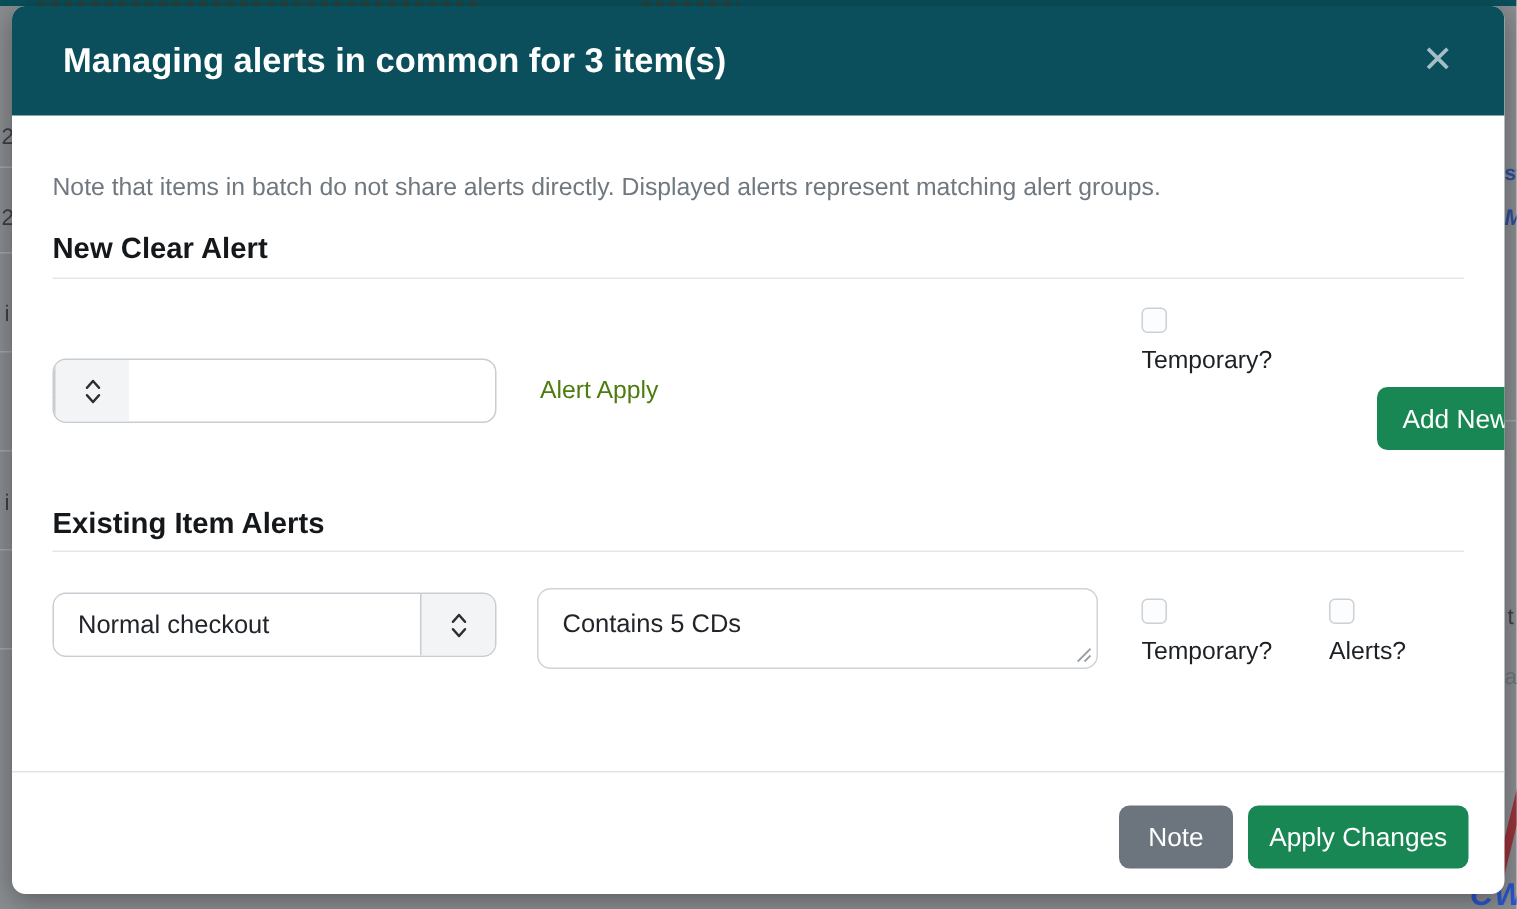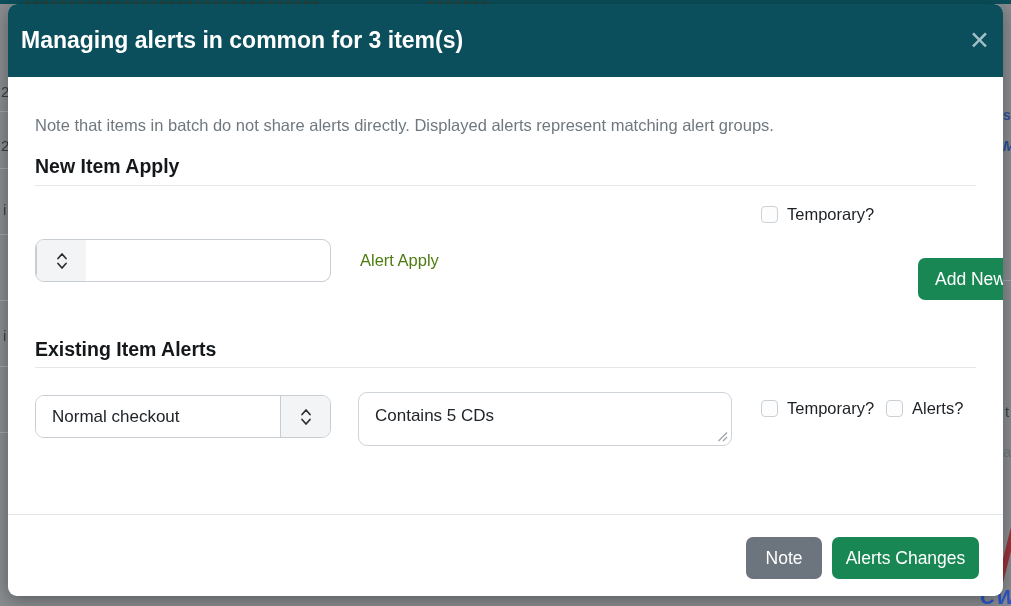--- a/index.html
+++ b/index.html
@@ -24,21 +24,21 @@
   .redmark { position:absolute; background:#99333b; transform:skewX(-14deg); }
   .cw { position:absolute; left:980px; top:585px; font-size:21px; font-weight:bold;
         font-style:italic; color:#2b55cc; letter-spacing:1px; }
 
   
   .modal { position:absolute; left:8px; top:4px; width:995px; height:592px;
            background:#fff; border-radius:9px; overflow:hidden;
            box-shadow:0 4px 18px rgba(0,0,0,.35); }
   .modal-header { position:absolute; left:0; top:0; width:100%; height:73px;
            background:var(--header-bg,#0a4f5b); display:flex; align-items:center;
-           padding:0 13px; }
+           padding:0 34px; }
   .modal-title { font-size:23px; font-weight:bold; color:#ffffff; flex:1; }
   .close-x { font-size:25px; color:#a3c0c7; cursor:pointer; line-height:1;
            background:none; border:none; font-family:inherit; }
 
   .note { position:absolute; left:27px; top:112px; font-size:16.5px; color:#70787f; }
   .section-h { position:absolute; left:27px; font-size:19.5px; font-weight:bold; color:#15181b; }
   .rule { position:absolute; left:27px; width:941px; height:1px; background:#e4e7ea; }
 
   .field-label { position:absolute; font-size:16.5px; color:#4d7c0f;margin-top:45px; }
 
@@ -53,21 +53,21 @@
 
   
   .ta { position:absolute; background:#fff; border:1px solid #ced4da; border-radius:9px;
         font-size:17px; color:#212529; padding:13px 16px; cursor:text; }
   .ta.focused { border:4px solid #4d8fe3; border-radius:10px; padding:11px 15px; }
   .caret { display:inline-block; width:1.5px; height:19px; background:#111;
         vertical-align:text-bottom; margin-left:1px; }
   .grip { position:absolute; right:3px; bottom:3px; }
 
   
-  .cb-row { position:absolute; display:flex; align-items:center; gap:9px; }
+  .cb-row { position:absolute; display:flex; gap:9px;flex-direction:column; }
   .checkbox { width:17px; height:17px; border:1px solid #c9d1d8; border-radius:4px;
         background:#fdfdfd; cursor:pointer; flex:none; }
   .cb-label { font-size:16.5px; color:#1d2125; }
 
   
   .btn { position:absolute; border:none; border-radius:7px; font-family:inherit;
          font-size:17.5px; color:#fff; cursor:pointer; display:flex;
          align-items:center; justify-content:center; }
   .btn-success { background:var(--success,#198754); }
   .btn-secondary { background:var(--secondary,#6c757d); }
@@ -106,21 +106,21 @@
 
 <div class="modal">
 
   <div class="modal-header">
     <div class="modal-title">Managing alerts in common for 3 item(s)</div>
     <button class="close-x">✕</button>
   </div>
 
   <div class="note">Note that items in batch do not share alerts directly. Displayed alerts represent matching alert groups.</div>
 
-  <div class="section-h" style="top:151px">New Item Apply</div>
+  <div class="section-h" style="top:151px">New Clear Alert</div>
   <div class="rule" style="top:181px"></div>
 
   <div class="field-label" style="left:27px;top:202px">Alert Type</div>
   <div class="field-label" style="left:352px;top:202px">Alert Apply</div>
 
   <div class="cb-row" style="left:753px;top:201px">
     <div class="checkbox" role="checkbox" aria-checked="false"></div>
     <span class="cb-label">Temporary?</span>
   </div>
 
@@ -158,14 +158,14 @@
     <div class="checkbox" role="checkbox" aria-checked="false"></div>
     <span class="cb-label">Temporary?</span>
   </div>
   <div class="cb-row" style="left:878px;top:395px">
     <div class="checkbox" role="checkbox" aria-checked="false"></div>
     <span class="cb-label">Alerts?</span>
   </div>
 
   <div class="footer-line"></div>
   <button class="btn btn-secondary" style="left:738px;top:533px;width:76px;height:42px">Note</button>
-  <button class="btn btn-success" style="left:824px;top:533px;width:147px;height:42px">Alerts Changes</button>
+  <button class="btn btn-success" style="left:824px;top:533px;width:147px;height:42px">Apply Changes</button>
 </div>
 
 </body></html>

